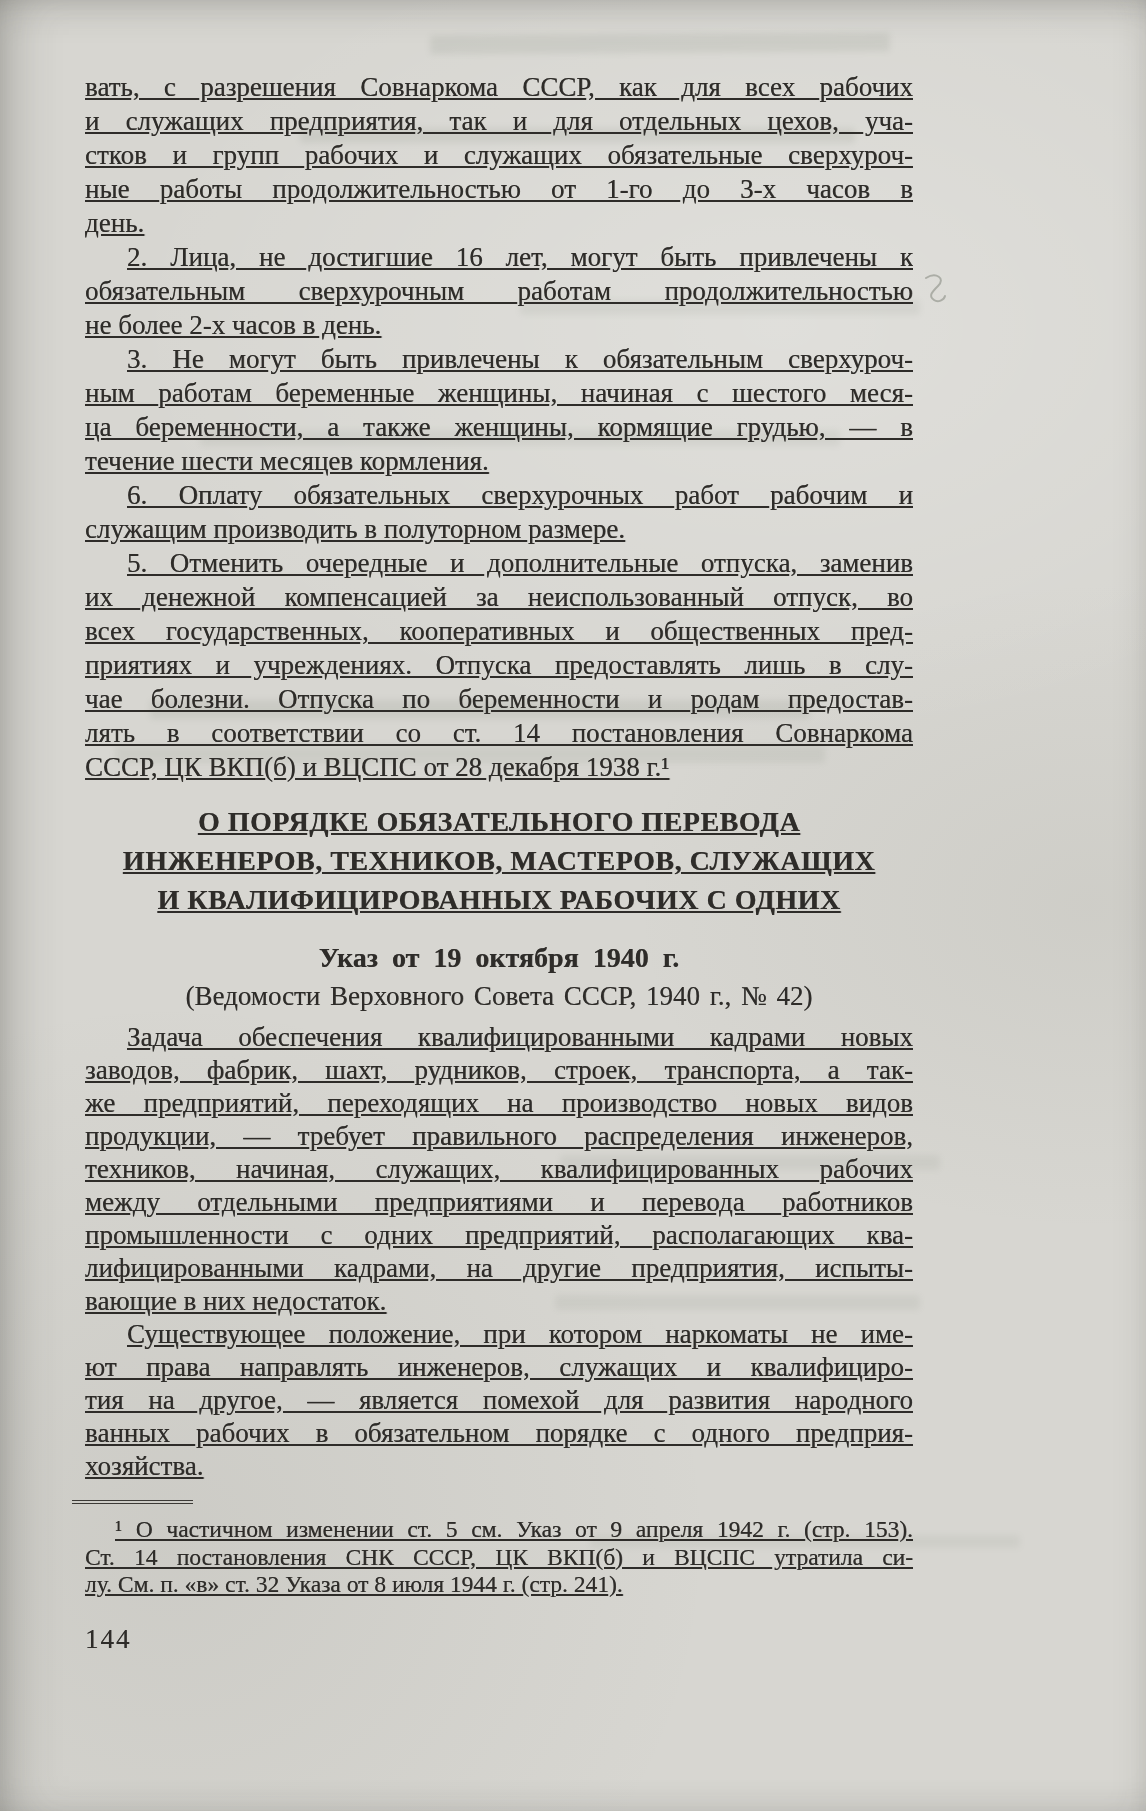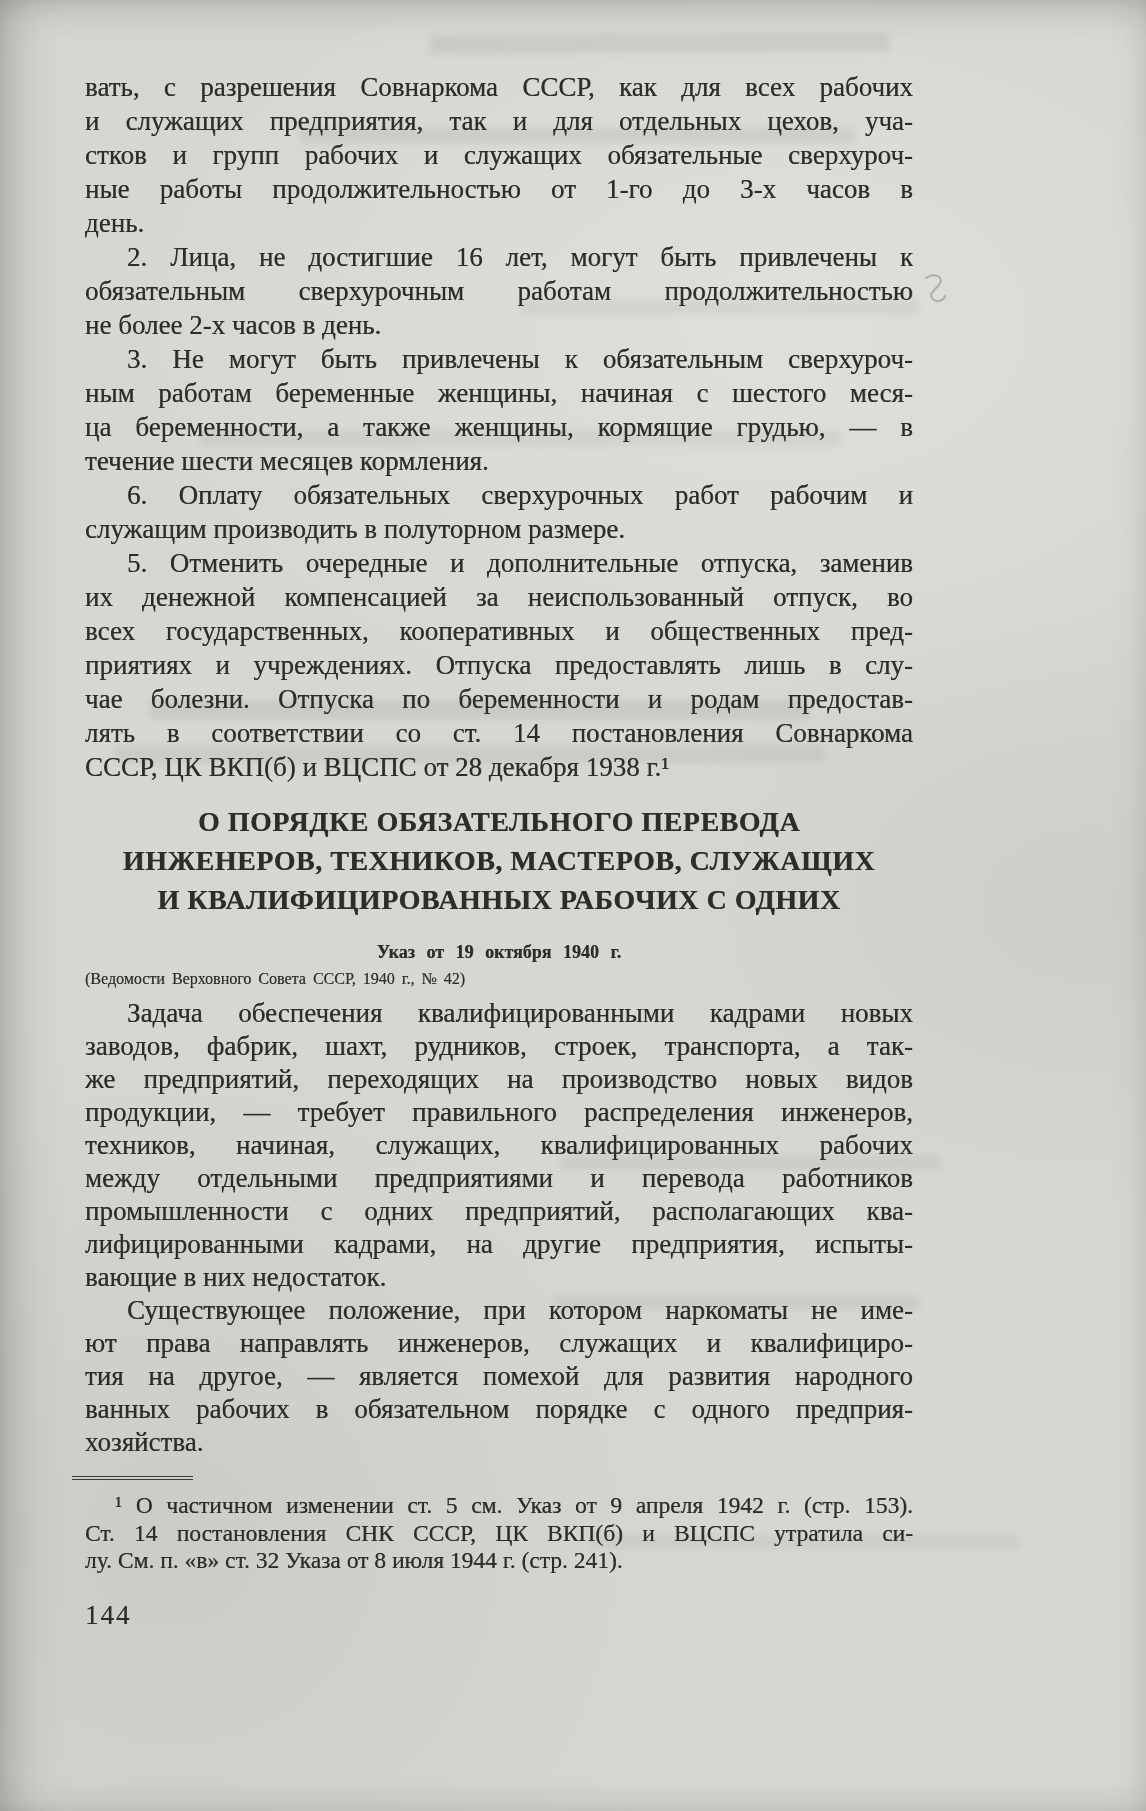--- a/index.html
+++ b/index.html
@@ -20,37 +20,38 @@
       inset -22px 0 45px -34px rgba(55,55,50,0.22),
       inset 0 -24px 45px -36px rgba(55,55,50,0.18);
   }
   .text-block { position:absolute; left:85px; top:70px; width:828px; }
 
   .para { overflow:hidden; }
   .tline {
     font-size:27px; line-height:34px;
     text-align:justify; text-align-last:justify;
     text-shadow:0.35px 0 rgba(46,44,41,0.65);
+    text-decoration:underline;
   }
   .tline-last { text-align-last:left; }
   .para .tline-indent { text-indent:42px; }
 
   .title { margin-top:18px; }
   .title .tline {
     font-weight:bold; font-size:28px; line-height:39px;
     text-align:center; text-align-last:center; letter-spacing:0.5px;
   }
 
   .date-line {
-    margin-top:23px; font-weight:bold; font-size:18px;
+    margin-top:23px; font-weight:bold; font-size:28px;
     text-align:center; word-spacing:7px;
     text-shadow:0.35px 0 rgba(46,44,41,0.65);
   }
   .source-line {
-    margin-top:7px; font-size:16px; word-spacing:3px;
+    margin-top:7px; font-size:27px; text-align:center; word-spacing:3px;
     text-shadow:0.3px 0 rgba(46,44,41,0.55);
   }
 
   .body-text { margin-top:9px; }
   .body-text .tline { line-height:33px; }
 
   .footnote-rule {
     margin-top:17px; margin-left:-13px;
     width:121px; height:0; border-top:4px double #3c3a36;
   }

